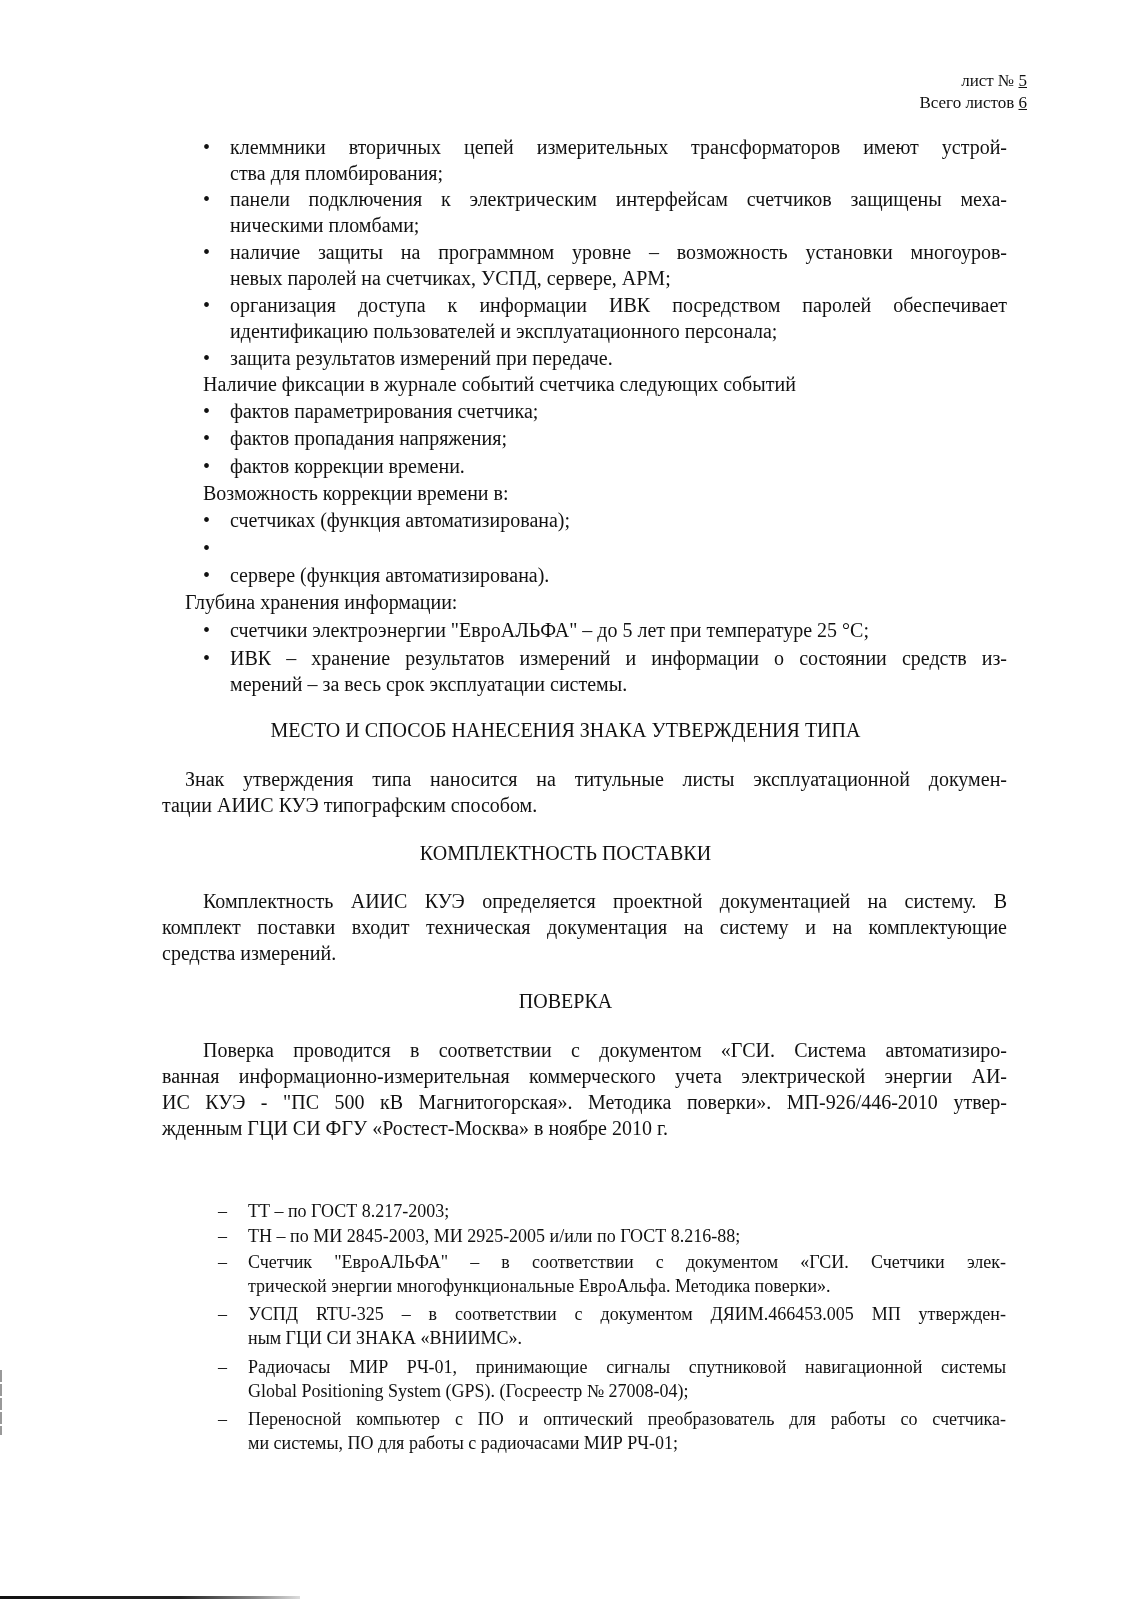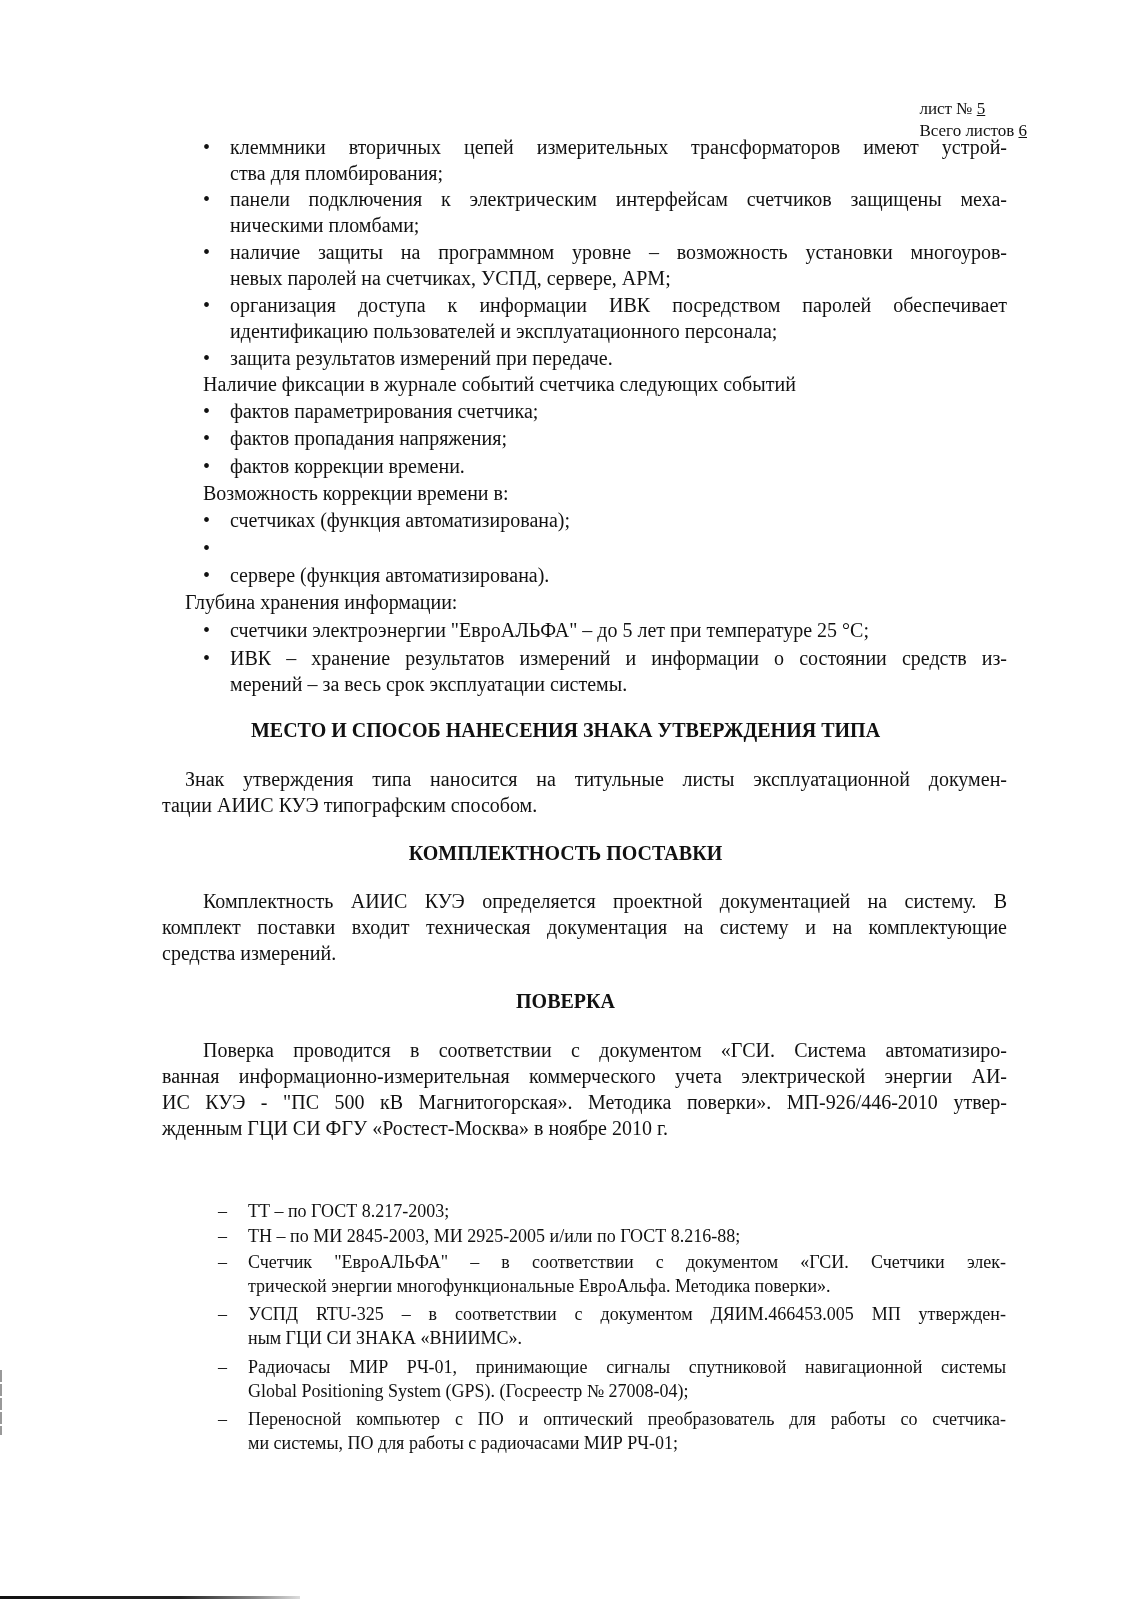--- a/index.html
+++ b/index.html
@@ -18,23 +18,23 @@
     .page {
       position: absolute;
       left: 0; top: 0;
       width: 1131px;
       height: 1599px;
     }
     .sheet-info {
       position: absolute;
       right: 104px;
       top: 70px;
+      text-align: right;
       font-size: 17px;
       line-height: 22px;
-      margin-top: 28px;
     }
     .sheet-info .num { text-decoration: underline; }
     .line {
       position: absolute;
       font-size: 20px;
       line-height: 26px;
       white-space: nowrap;
     }
     .bullet {
       position: absolute;
@@ -44,21 +44,21 @@
     .justify {
       text-align: justify;
       text-align-last: justify;
       white-space: normal;
     }
     .heading {
       position: absolute;
       left: 0;
       width: 1131px;
       text-align: center;
-      font-weight: bold;
+      font-weight: normal;
       font-size: 20px;
       line-height: 26px;
     }
     .small {
       font-size: 18px;
       line-height: 24px;
     }
     .scan-edge-left {
       position: absolute;
       left: 0;

